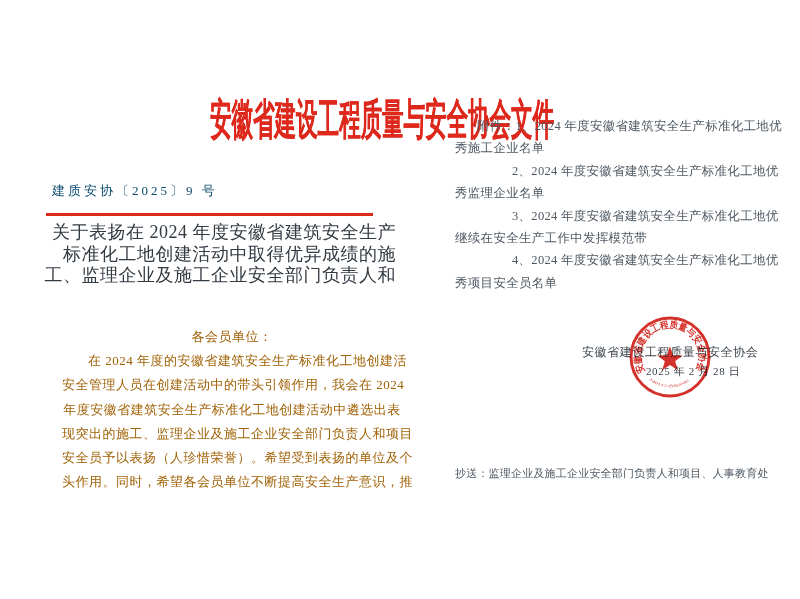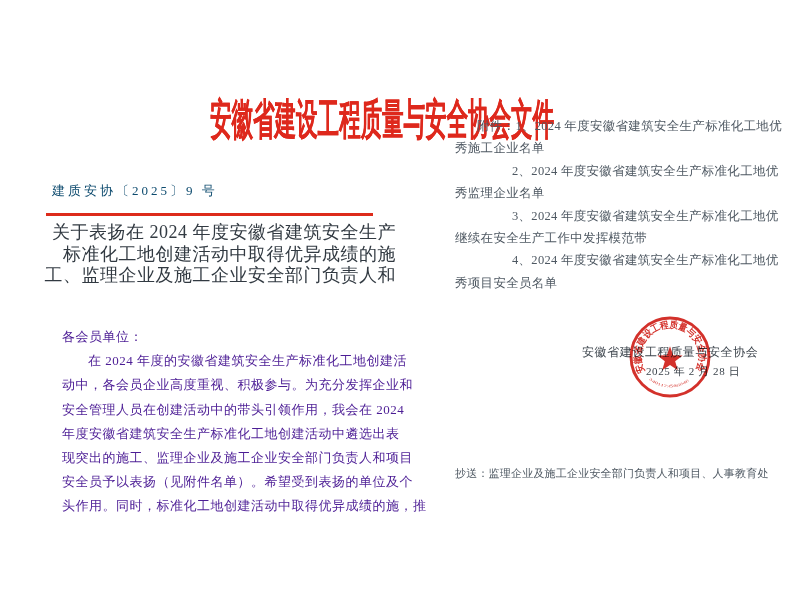--- a/index.html
+++ b/index.html
@@ -27,21 +27,21 @@
     position:absolute; left:46px; top:213px; width:327px; height:3px;
     background:#dd2b1b;
   }
   .doc-title {
     position:absolute; left:38px; top:222px; width:358px; text-align:right;
     font-weight:normal; font-size:18px; line-height:21.5px;
     color:#323a42; letter-spacing:0.5px;
   }
   .doc-body {
     position:absolute; left:62px; top:325px; width:340px;
-    font-size:13px; line-height:24.2px; letter-spacing:0.5px; color:#4c1d95;
+    font-size:13px; line-height:24.2px; letter-spacing:0.5px; color:#a16207;text-align:center;
   }
   .doc-body .indent { text-indent:26px; }
 
   
   .attachments {
     position:absolute; left:455px; top:87px; width:322px;
     font-size:12.5px; line-height:22.4px; letter-spacing:0.3px; color:#4e5862;margin-top:28px;
   }
   .att-first { text-indent:22px; }
   .att-num { text-indent:57px; }
@@ -80,26 +80,25 @@
 
     <div class="doc-title">
       <div class="line">关于表扬在 2024 年度安徽省建筑安全生产</div>
       <div class="line">标准化工地创建活动中取得优异成绩的施</div>
       <div class="line">工、监理企业及施工企业安全部门负责人和</div>
     </div>
 
     <div class="doc-body">
       <div class="line">各会员单位：</div>
       <div class="line indent">在 2024 年度的安徽省建筑安全生产标准化工地创建活</div>
-      <div class="line">动中，各会员企业高度重视、积极参与。为充分发挥企业和</div>
       <div class="line">安全管理人员在创建活动中的带头引领作用，我会在 2024</div>
       <div class="line">年度安徽省建筑安全生产标准化工地创建活动中遴选出表</div>
       <div class="line">现突出的施工、监理企业及施工企业安全部门负责人和项目</div>
-      <div class="line">安全员予以表扬（见附件名单）。希望受到表扬的单位及个</div>
-      <div class="line">头作用。同时，标准化工地创建活动中取得优异成绩的施，推</div>
+      <div class="line">安全员予以表扬（人珍惜荣誉）。希望受到表扬的单位及个</div>
+      <div class="line">头作用。同时，希望各会员单位不断提高安全生产意识，推</div>
     </div>
 
   </section>
 
   <section>
 
     <div class="attachments">
       <div class="line att-first">附件：1、2024 年度安徽省建筑安全生产标准化工地优</div>
       <div class="line">秀施工企业名单</div>
       <div class="line att-num">2、2024 年度安徽省建筑安全生产标准化工地优</div>

